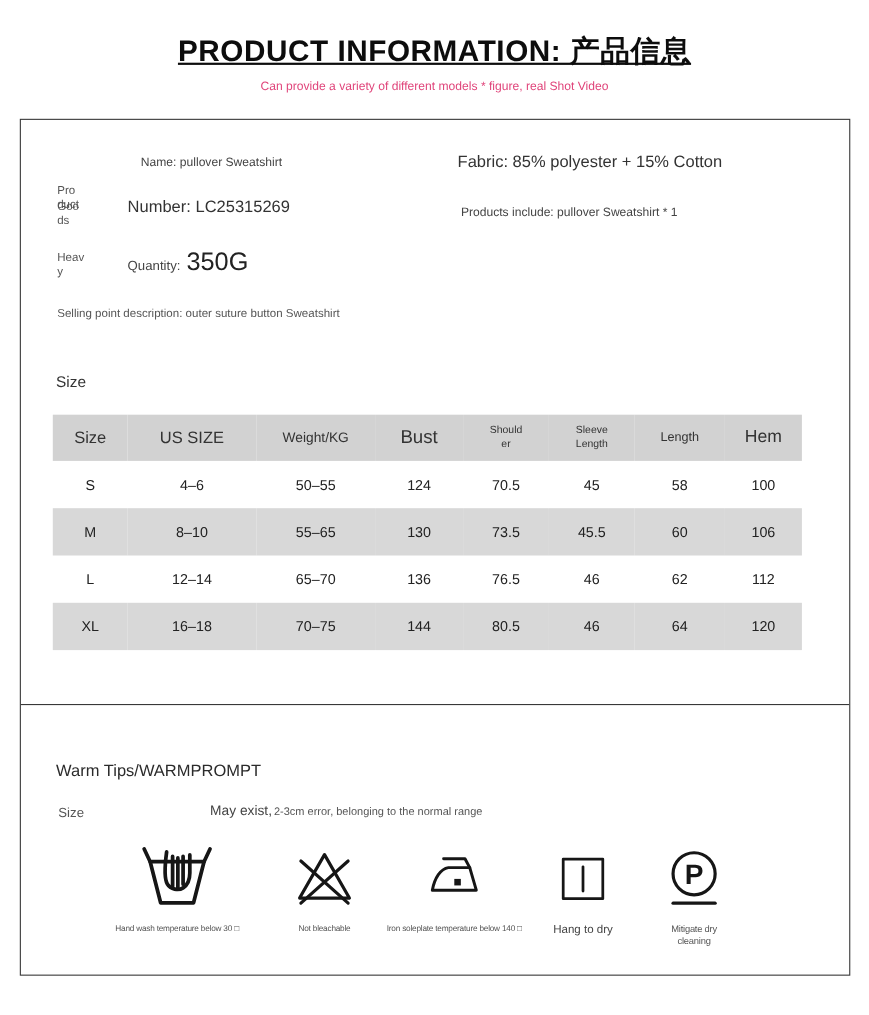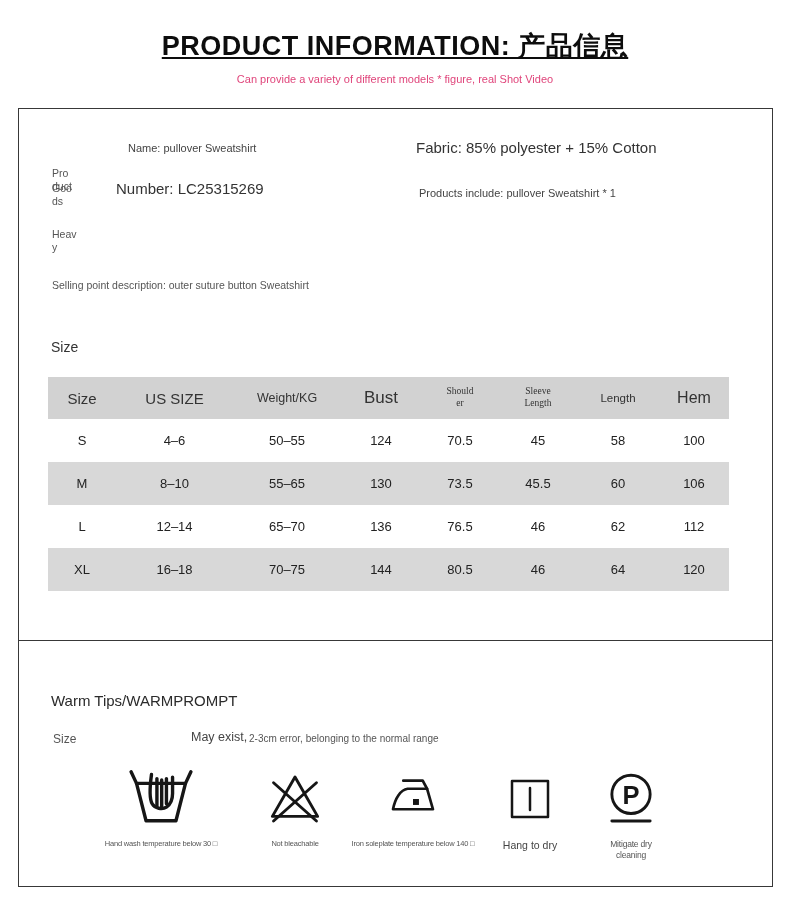--- a/index.html
+++ b/index.html
@@ -37,21 +37,21 @@
   .size-table th, .size-table td { text-align: center; vertical-align: middle;
                 font-weight: normal; padding: 0; }
   .size-table thead tr { height: 42px; background: #d2d2d2; }
   .size-table tbody tr { height: 43px; }
   .size-table tbody tr.striped { background: #d8d8d8; }
   .size-table td { font-size: 13px; color: #222; }
   .c1 { width: 68px; }  .c2 { width: 117px; } .c3 { width: 108px; } .c4 { width: 80px; }
   .c5 { width: 78px; }  .c6 { width: 78px; }  .c7 { width: 82px; }  .c8 { width: 70px; }
   th.h1 { font-size: 15px; }   th.h2 { font-size: 15px; }
   th.h3 { font-size: 12.5px; } th.h4 { font-size: 17px; }
-  th.h5, th.h6 { font-size: 9.5px; line-height: 1.25; font-family: Liberation Serif, serif; }
+  th.h5, th.h6 { font-size: 9.5px; line-height: 1.25; }
   th.h7 { font-size: 11.5px; } th.h8 { font-size: 16px; }
   th .th-line { display: block; }
   th .th-line:empty { display: none; }
 
   .divider { position: absolute; left: 0; top: 531px; width: 100%; border-top: 1px solid #383838; }
 
   .warm-heading { left: 32px; top: 583px; font-size: 15px; color: #2b2b2b; }
   .tip-size   { left: 34px;  top: 623px; font-size: 12px;   color: #555; }
   .tip-main   { left: 172px; top: 621px; font-size: 12.5px; color: #444; }
   .tip-detail { left: 230px; top: 624px; font-size: 10px;   color: #555; }
@@ -87,20 +87,24 @@
     <div class="abs info-label lbl-2">
       <span>Goo</span>
       <span>ds</span>
     </div>
     <div class="abs v-number">Number: LC25315269</div>
     <div class="abs v-products">Products include: pullover Sweatshirt * 1</div>
 
     <div class="abs info-label lbl-3">
       <span>Heav</span>
       <span>y</span>
+    </div>
+    <div class="abs v-qty">
+      <span class="q-label">Quantity:</span>
+      <span class="q-value">350G</span>
     </div>
 
     <div class="abs v-selling">Selling point description: outer suture button Sweatshirt</div>
 
     <div class="abs size-heading">Size</div>
 
     <table class="size-table">
       <colgroup>
         <col class="c1">
           <col class="c2">

